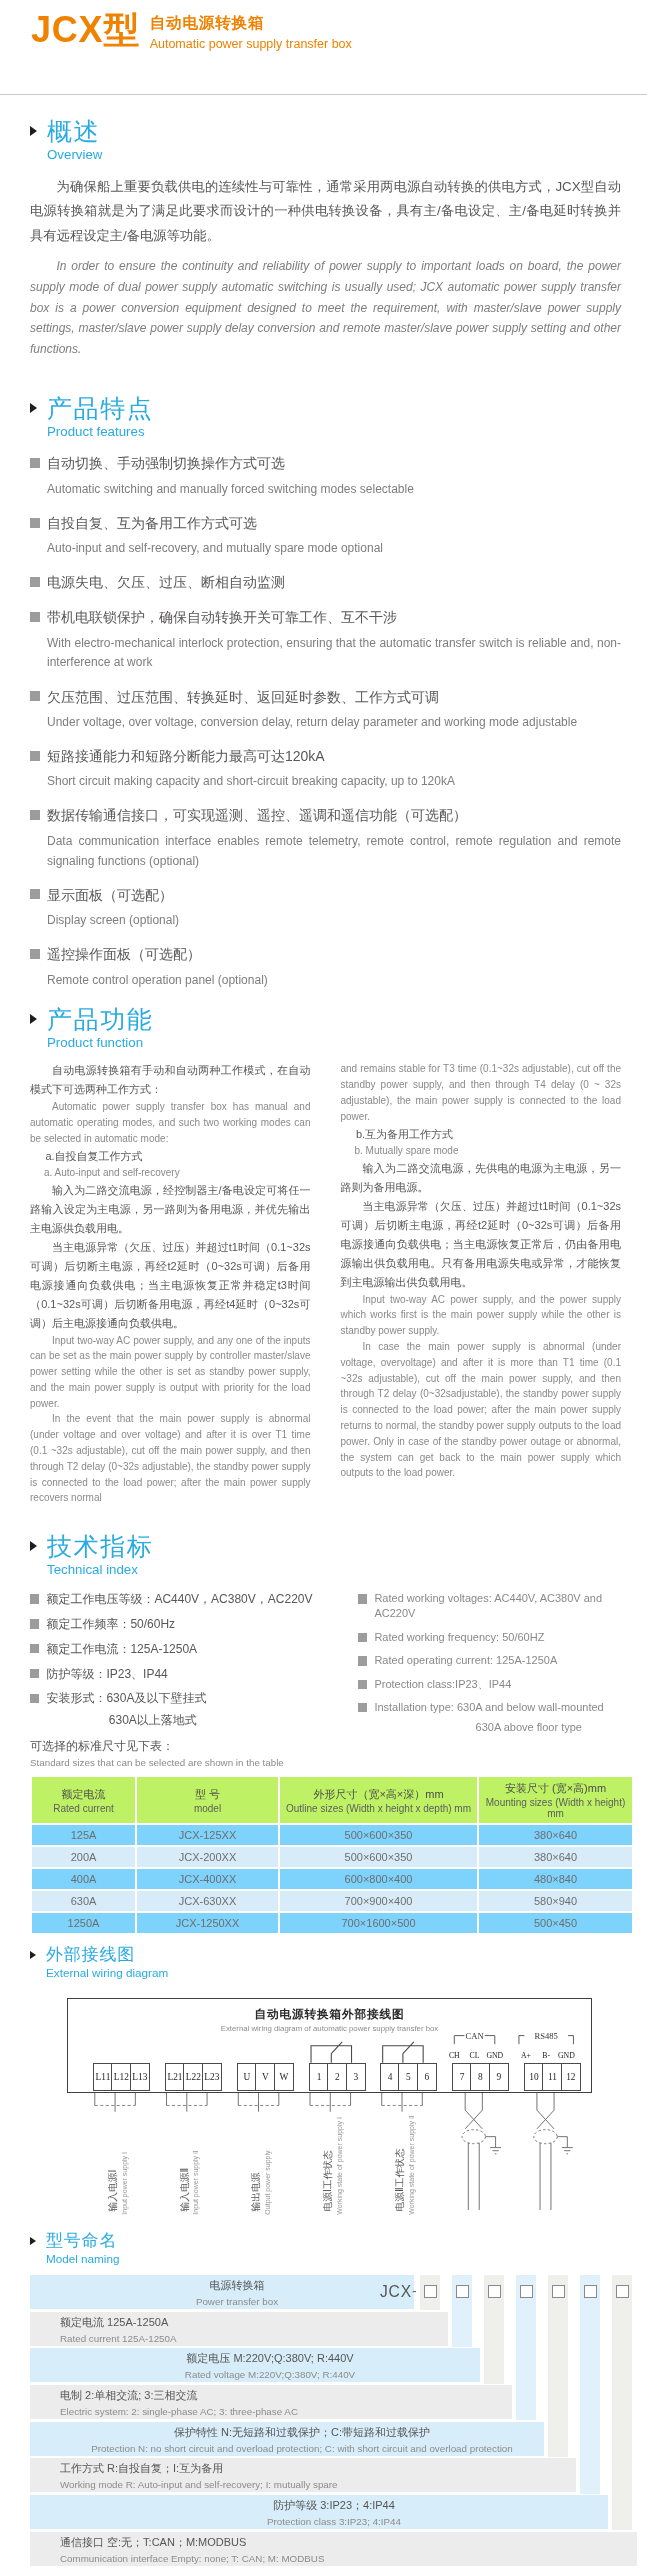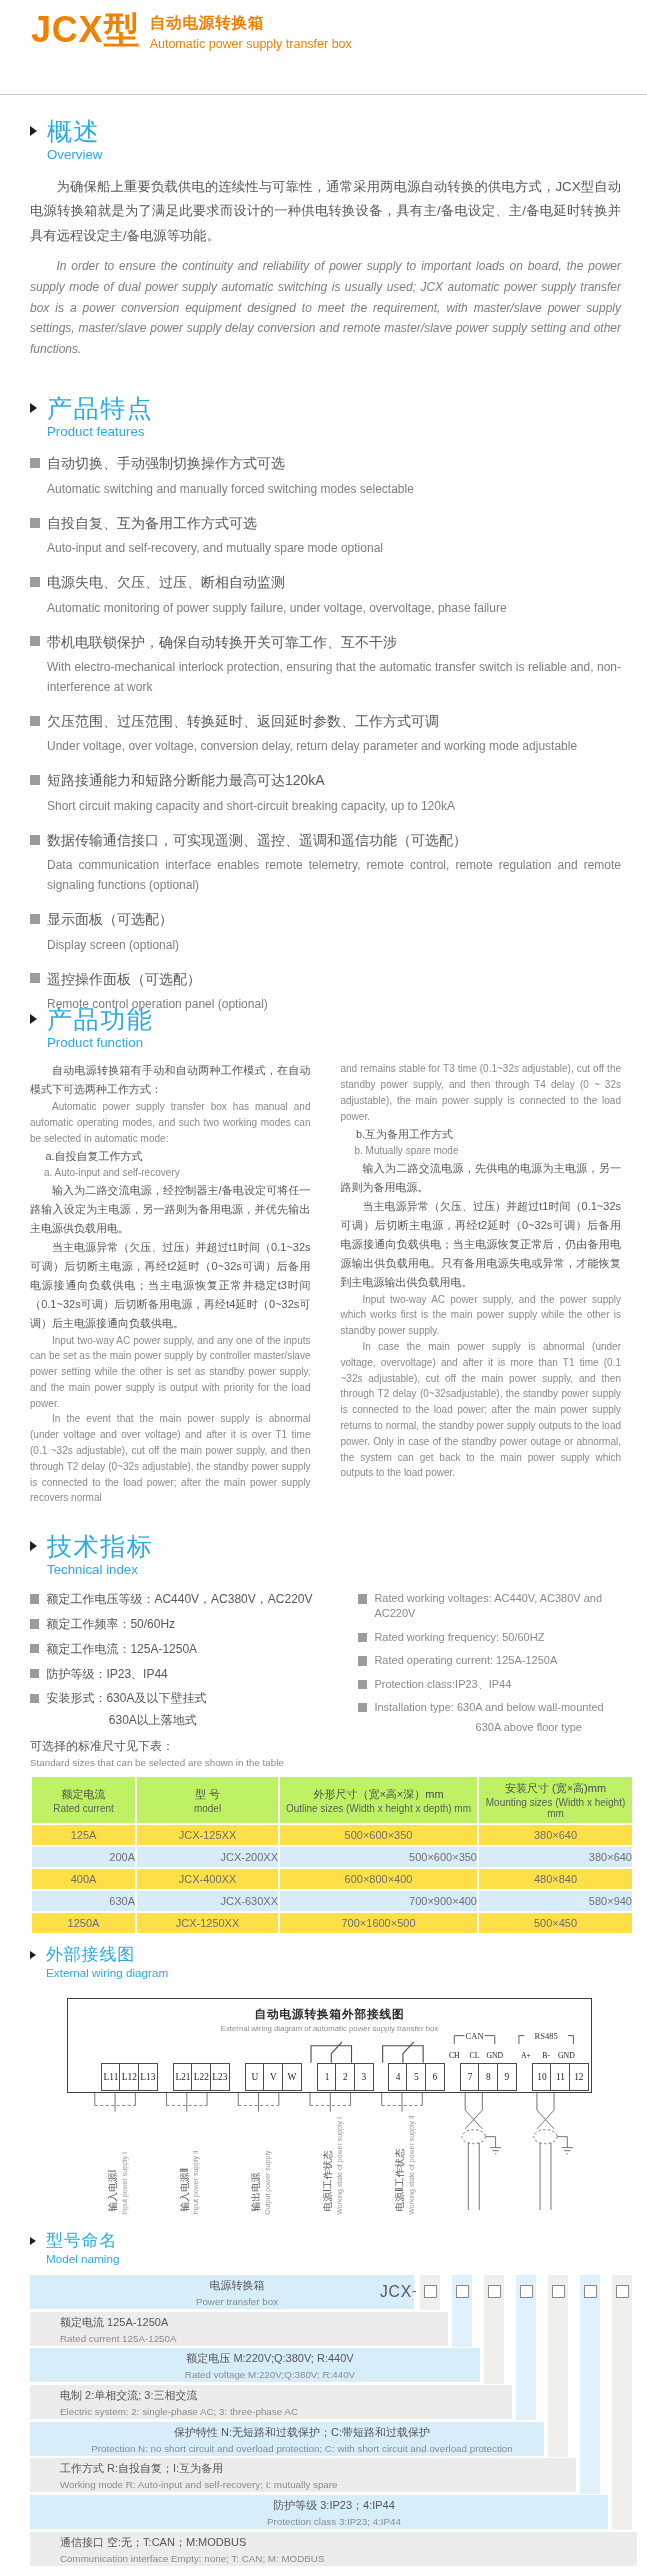--- a/index.html
+++ b/index.html
@@ -51,32 +51,32 @@
   .ind-en { padding-left:9.2em; }
 
   
   .tbl-intro-cn { font-size:12px; color:#595757; }
   .tbl-intro-en { font-size:9.8px; color:#8a8a8a; margin-top:1.6px; }
   table.tbl { width:593px; border-collapse:separate; border-spacing:2.3px; table-layout:fixed; }
   .tbl th { background:#bef264; font-weight:normal; padding:3.9px 1.6px; }
   .tbl .th-cn { font-size:11px; color:#4c4c4c; }
   .tbl .th-en { font-size:10px; color:#5e5e5e; margin-top:0.8px; }
   .tbl td { text-align:center; font-size:11px; color:#6e6e6e; height:20px; }
-  .tbl tr.r-light td { background:#fde047; }
-  .tbl tr.r-dark  td { background:#d7ecf8;text-align:right; }
+  .tbl tr.r-light td { background:#7dd3fc; }
+  .tbl tr.r-dark  td { background:#d7ecf8; }
 
   
   .diagram { position:relative; margin:19px 0 0 37px; width:525px; height:95px; border:1.6px solid #3f3f3f; background:#fff; }
   .dg-title-cn { text-align:center; font-size:11.7px; font-weight:bold; color:#2b2b2b; margin-top:7.8px; font-family:"Liberation Serif","DejaVu Serif",serif; letter-spacing:0.8px; }
   .dg-title-en { text-align:center; font-size:7.8px; color:#8d8d8d; margin-top:2.3px; }
   .dg-art, .dg-under-art { position:absolute; left:0; top:0; pointer-events:none; }
   .tgroup { position:absolute; top:64px; display:flex; }
   .tcell { width:20px; height:28px; border:1.6px solid #4a4a4a; margin-left:-1.6px; display:flex; align-items:center; justify-content:center;
            font-family:"Liberation Serif","DejaVu Serif",serif; font-size:9.4px; color:#1f1f1f; background:#fff; }
-  .tgroup .tcell:first-child { margin-left:16px; }
+  .tgroup .tcell:first-child { margin-left:8px; }
   .dg-under { position:relative; margin-left:37px; width:525px; height:131px; }
 
   
   .nm-wrap { position:relative; margin-top:9.4px; width:607px; height:298px; }
   .strip { position:absolute; top:0; width:20px; }
   .s-blue { background:#e1f1fb; }
   .s-gray { background:#efefec; }
   .nm-row { position:absolute; left:0; height:34px; padding:3.9px 0 0 30px; }
   .r-blue { background:#d8edfa;text-align:center; }
   .r-gray { background:#ececec; }
@@ -133,21 +133,20 @@
             <span class="sq"></span>
             <span>自投自复、互为备用工作方式可选</span>
           </div>
         <div class="feat-en">Auto-input and self-recovery, and mutually spare mode optional</div>
       </div>
       <div class="feat">
         <div class="feat-cn">
             <span class="sq"></span>
             <span>电源失电、欠压、过压、断相自动监测</span>
           </div>
-        <div class="feat-en">Automatic monitoring of power supply failure, under voltage, overvoltage, phase failure</div>
       </div>
       <div class="feat">
         <div class="feat-cn">
             <span class="sq"></span>
             <span>带机电联锁保护，确保自动转换开关可靠工作、互不干涉</span>
           </div>
         <div class="feat-en">With electro-mechanical interlock protection, ensuring that the automatic transfer switch is reliable and, non-interference at work</div>
       </div>
       <div class="feat">
         <div class="feat-cn">

